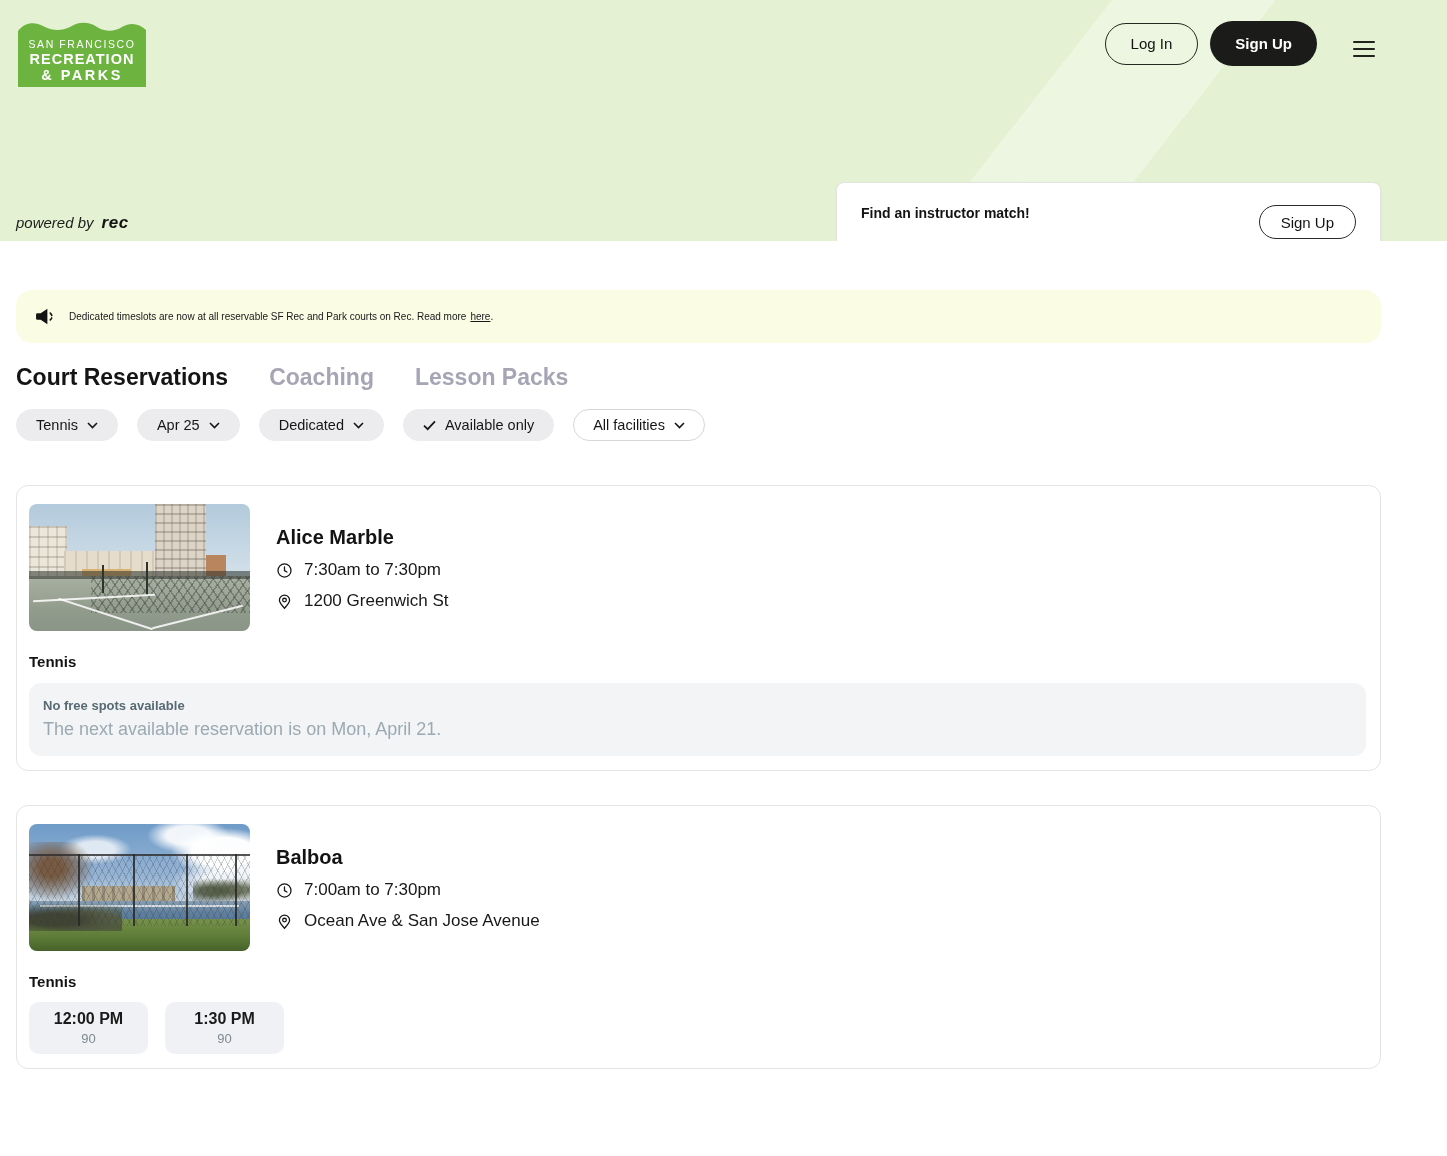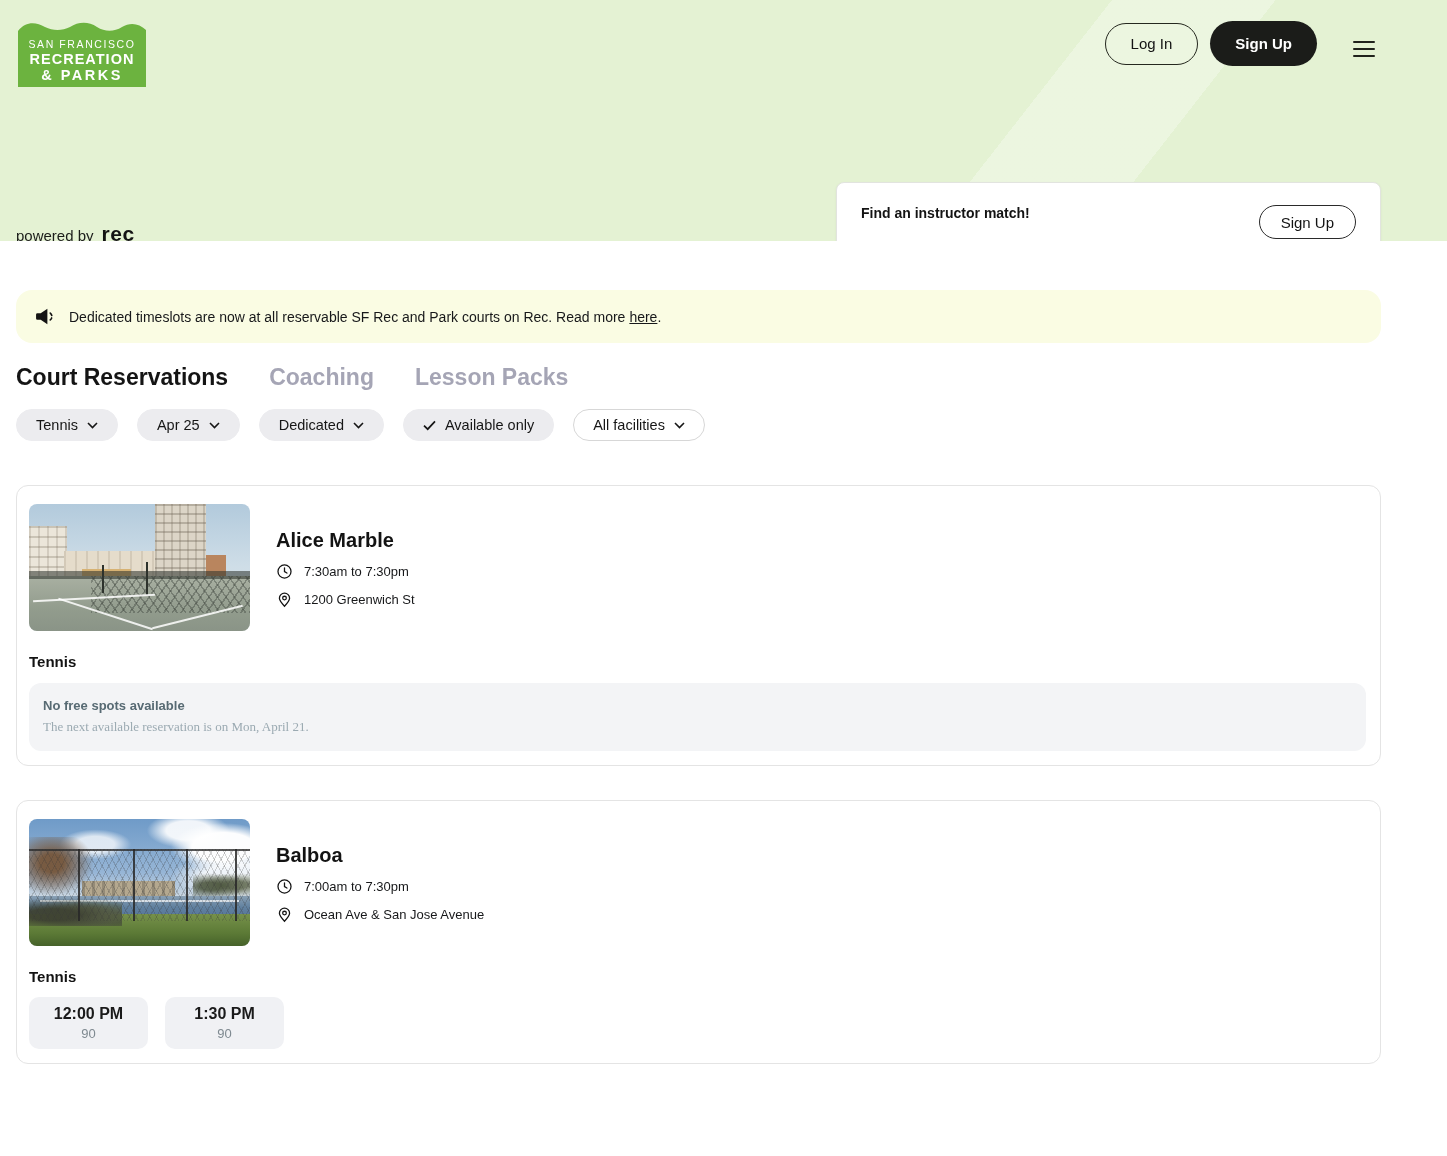--- a/index.html
+++ b/index.html
@@ -70,23 +70,23 @@
     justify-content: space-between;
     padding: 95px 66px 0 16px;
   }
   .hero-title-block { padding-top: 22px; }
   .hero-title {
     font-size: 46px;
     font-weight: 700;
     letter-spacing: -0.5px;
     color: #151715;
   }
-  .powered-row { margin-top: 18px; display: flex; align-items: baseline; gap: 8px; }
+  .powered-row { margin-top: 9px; display: flex; align-items: baseline; gap: 8px; font-style: italic; }
   .powered-label { font-size: 15px; color: #1b1d1a; }
-  .powered-brand { font-size: 21px; font-weight: 700; letter-spacing: 0.5px; color: #131313; }
+  .powered-brand { font-size: 17px; font-weight: 700; letter-spacing: 0.5px; color: #131313; }
   .instructor-card {
     width: 545px;
     background: #ffffff;
     border: 1px solid #e2e4df;
     border-radius: 8px;
     box-shadow: 0 1px 3px rgba(0,0,0,0.05);
     padding: 22px 24px;
     display: flex;
     justify-content: space-between;
     gap: 16px;
@@ -110,21 +110,21 @@
   .content { margin: 0 66px 0 16px; }
   .banner {
     margin-top: 49px;
     height: 53px;
     background: #fafce3;
     border-radius: 16px;
     display: flex;
     align-items: center;
     padding: 0 17px;
     gap: 13px;
-    font-size: 14px;
+    font-size: 10px;
     color: #17181a;
   }
   .banner a { color: #17181a; margin-left: 4px; }
   .tabs {
     margin-top: 21px;
     display: flex;
     align-items: baseline;
     gap: 23px;
   }
   .tab { font-size: 23px; font-weight: 700; color: #141414; cursor: pointer; }
@@ -163,31 +163,31 @@
     position: relative;
     width: 221px; height: 127px;
     border-radius: 8px;
     overflow: hidden;
     flex: 0 0 auto;
     cursor: pointer;
   }
   .venue-photo > div { position: absolute; }
   .venue-info { margin-left: 26px; padding-top: 2px; }
   .venue-name { font-size: 20px; font-weight: 700; }
-  .venue-row { display: flex; align-items: center; gap: 11px; margin-top: 11px; font-size: 13px; color: #17181a; }
+  .venue-row { display: flex; align-items: center; gap: 11px; margin-top: 11px; font-size: 17px; color: #17181a; }
   .venue-row svg { flex: 0 0 auto; }
   .venue-sport { margin-top: 22px; font-size: 15px; font-weight: 700; }
   .availability-box {
     margin-top: 13px;
     background: #f3f4f6;
     border-radius: 12px;
     padding: 15px 14px 16px;
   }
   .availability-title { font-size: 13px; font-weight: 700; color: #576a73; }
-  .availability-subtitle { margin-top: 6px; font-size: 13px; color: #9baab2; font-family: Liberation Serif, serif; }
+  .availability-subtitle { margin-top: 6px; font-size: 18px; color: #9baab2; }
   .slots { margin-top: 12px; display: flex; gap: 17px; }
   .slot {
     width: 119px; height: 52px;
     background: #f0f1f4;
     border: none;
     border-radius: 10px;
     display: flex; flex-direction: column; align-items: center; justify-content: center;
     gap: 3px;
     font-family: inherit;
     cursor: pointer;

